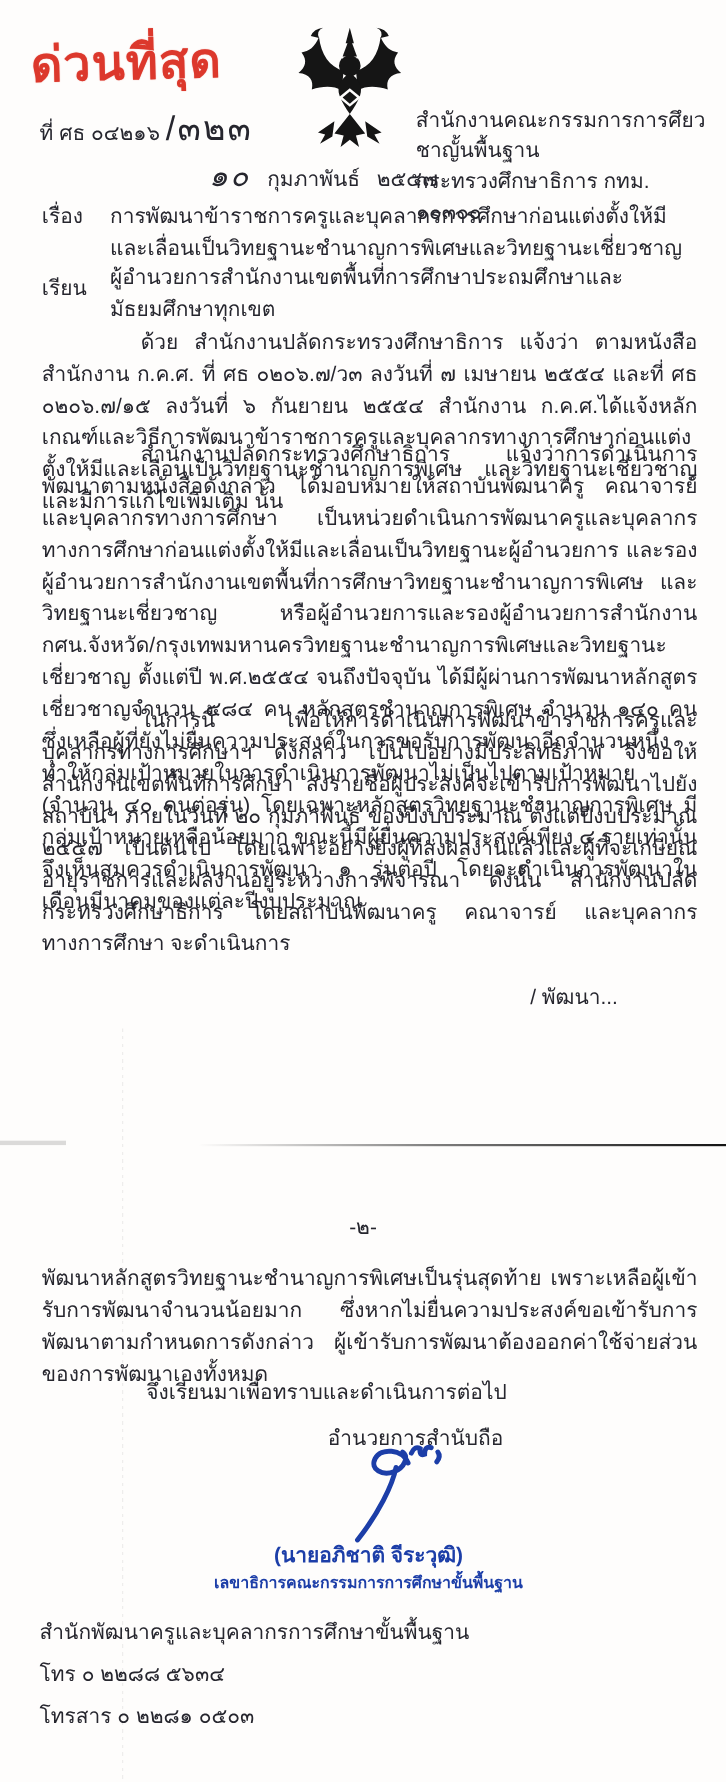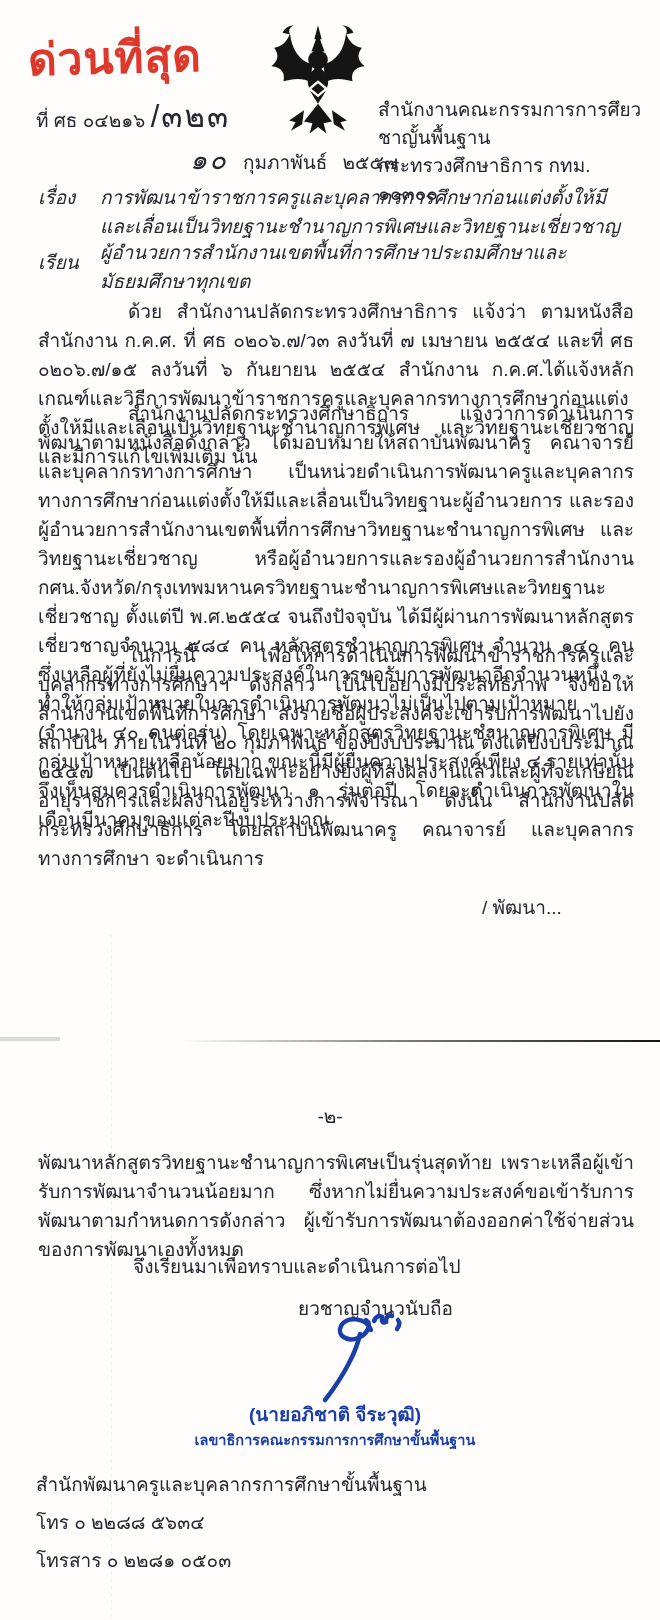--- a/index.html
+++ b/index.html
@@ -26,21 +26,21 @@
     text-shadow:0 0 1px rgba(220,56,44,.55);
   }
   .ref-line{left:36px;top:102px;white-space:nowrap;}
   .ref-hand{font-size:31px;letter-spacing:2px;}
   .garuda{left:262px;top:24px;width:112px;height:122px;}
   .agency{left:378px;top:96px;width:270px;line-height:28px;}
   .date-line{left:190px;top:146px;white-space:nowrap;}
   .date-hand{font-style:italic;font-size:27px;letter-spacing:2px;margin-right:10px;margin-top:20px;}
   .date-rest{word-spacing:10px;}
   
-  .row{left:38px;display:flex;align-items:flex-start;width:596px;font-style:italic;}
+  .row{left:38px;display:flex;align-items:flex-start;width:596px;}
   .row .lbl{flex:0 0 auto;}
   .row .val{flex:1 1 auto;}
   .subject-row{top:183px;}
   .subject-row .lbl{width:62px;}
   .to-row{top:238px;}
   .to-row .lbl{width:62px;margin-top:10px;}
   .attach-row{top:264px;}
   .attach-row .lbl{width:118px;}
   
   .para{left:38px;width:596px;text-align:justify;}
@@ -138,21 +138,21 @@
 
   <div class="abs cont-mark">/ พัฒนา...</div>
 
   <div class="abs scan-smudge"></div>
   <div class="abs scan-line"></div>
   <div class="abs fold-line"></div>
 
   <div class="abs page-num">-๒-</div>
   <div class="abs para p2para">พัฒนาหลักสูตรวิทยฐานะชำนาญการพิเศษเป็นรุ่นสุดท้าย เพราะเหลือผู้เข้ารับการพัฒนาจำนวนน้อยมาก ซึ่งหากไม่ยื่นความประสงค์ขอเข้ารับการพัฒนาตามกำหนดการดังกล่าว ผู้เข้ารับการพัฒนาต้องออกค่าใช้จ่ายส่วนของการพัฒนาเองทั้งหมด</div>
   <div class="abs closing">จึงเรียนมาเพื่อทราบและดำเนินการต่อไป</div>
-  <div class="abs respect">ยวชาญจำนวนับถือ</div>
+  <div class="abs respect">อำนวยการสำนับถือ</div>
 
   <div class="abs sig">
     <svg viewBox="0 0 130 100" width="130" height="100" aria-hidden="true">
       <g stroke="#1c3ea8" stroke-width="4.5" fill="none" stroke-linecap="round">
         <path d="M63 22 C58 9 38 8 33 18 C28 28 40 34 50 30 C60 26 64 16 58 12"></path>
         <path d="M52 26 C49 42 36 68 17 92"></path>
         <path d="M66 13 q3 -7 8 -4 q-1 7 4 5 q0 -8 6 -6"></path>
         <path d="M90 12 q3 4 -1 9"></path>
       </g>
     </svg>

